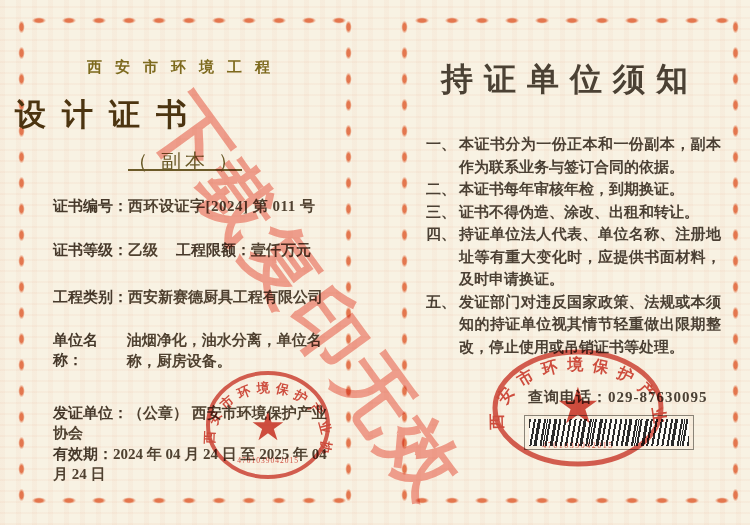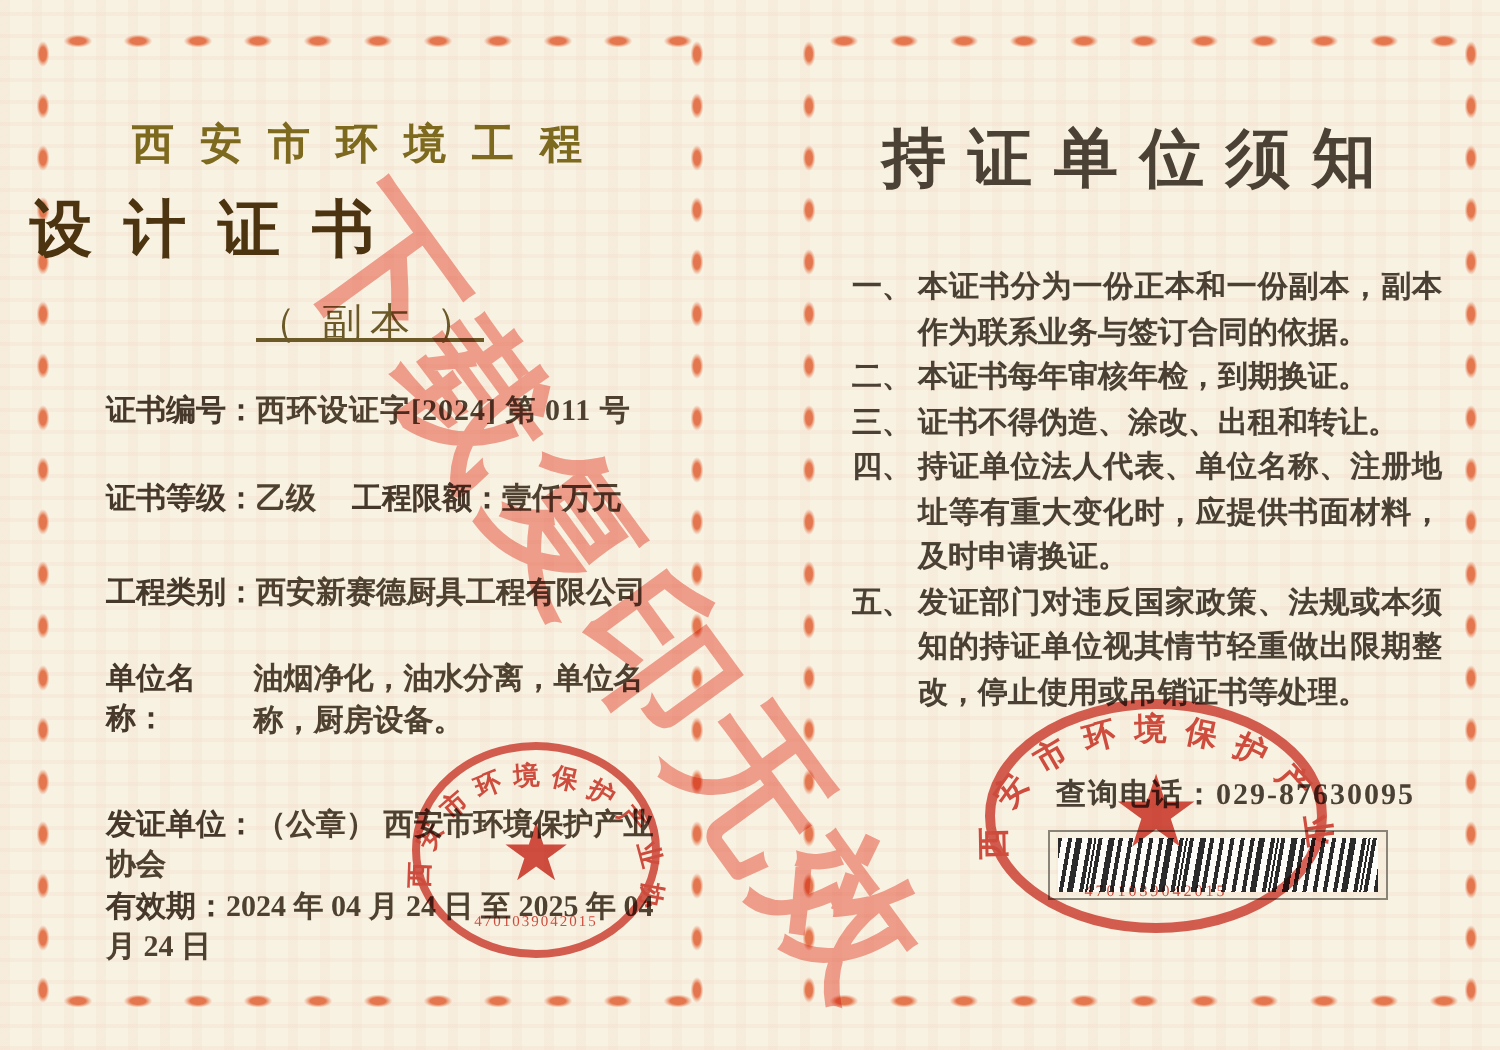--- a/index.html
+++ b/index.html
@@ -25,21 +25,21 @@
     background-size:30px 13px; background-repeat:repeat-x; }
   .orn.h.top { top:0; }  .orn.h.bot { bottom:0; }
   .orn.v { width:13px; top:0; bottom:0;
     background-image:radial-gradient(ellipse 4.5px 9px at center,
       rgba(226,112,70,0.95) 38%, rgba(230,130,90,0.40) 58%, transparent 72%);
     background-size:13px 26px; background-repeat:repeat-y; }
   .orn.v.lft { left:0; } .orn.v.rgt { right:0; }
 
   
   .title1 { position:absolute; top:44px; left:0; right:0; text-align:center;
-    font-size:21px; font-weight:bold; letter-spacing:13px; color:#7d6a1e; }
+    font-size:15px; font-weight:bold; letter-spacing:13px; color:#7d6a1e; }
   .title2 { position:absolute; top:80px; left:0; right:0; text-align:left;
     font-size:31px; font-weight:bold; letter-spacing:16px; color:#4c3410; }
   .copyLbl { position:absolute; top:134px; left:0; right:0; text-align:center;
     font-size:20px; color:#6b5a28; letter-spacing:4px;text-decoration:underline; }
 
   .frow { position:absolute; left:38px; right:14px; font-size:15px;
     color:#4a3c2c; font-weight:bold; line-height:20px; }
   .frow .lab { color:#46382a; }
   .frow .val { color:#4f4130; }
   .frow.r1 { top:182px; } .frow.r1 .val { letter-spacing:0.5px; }

